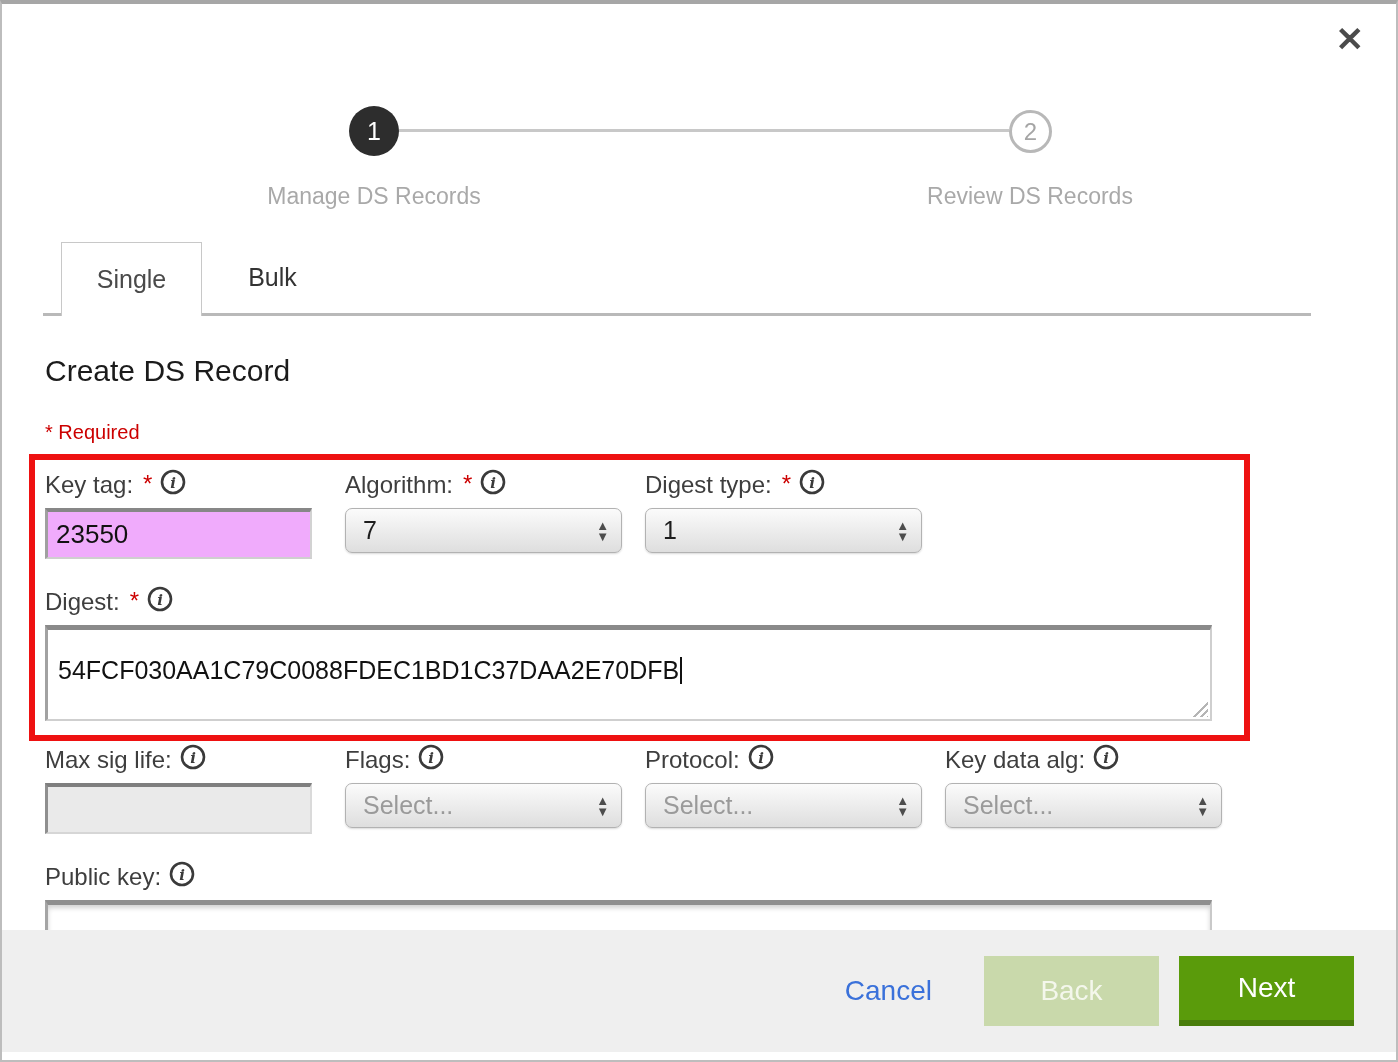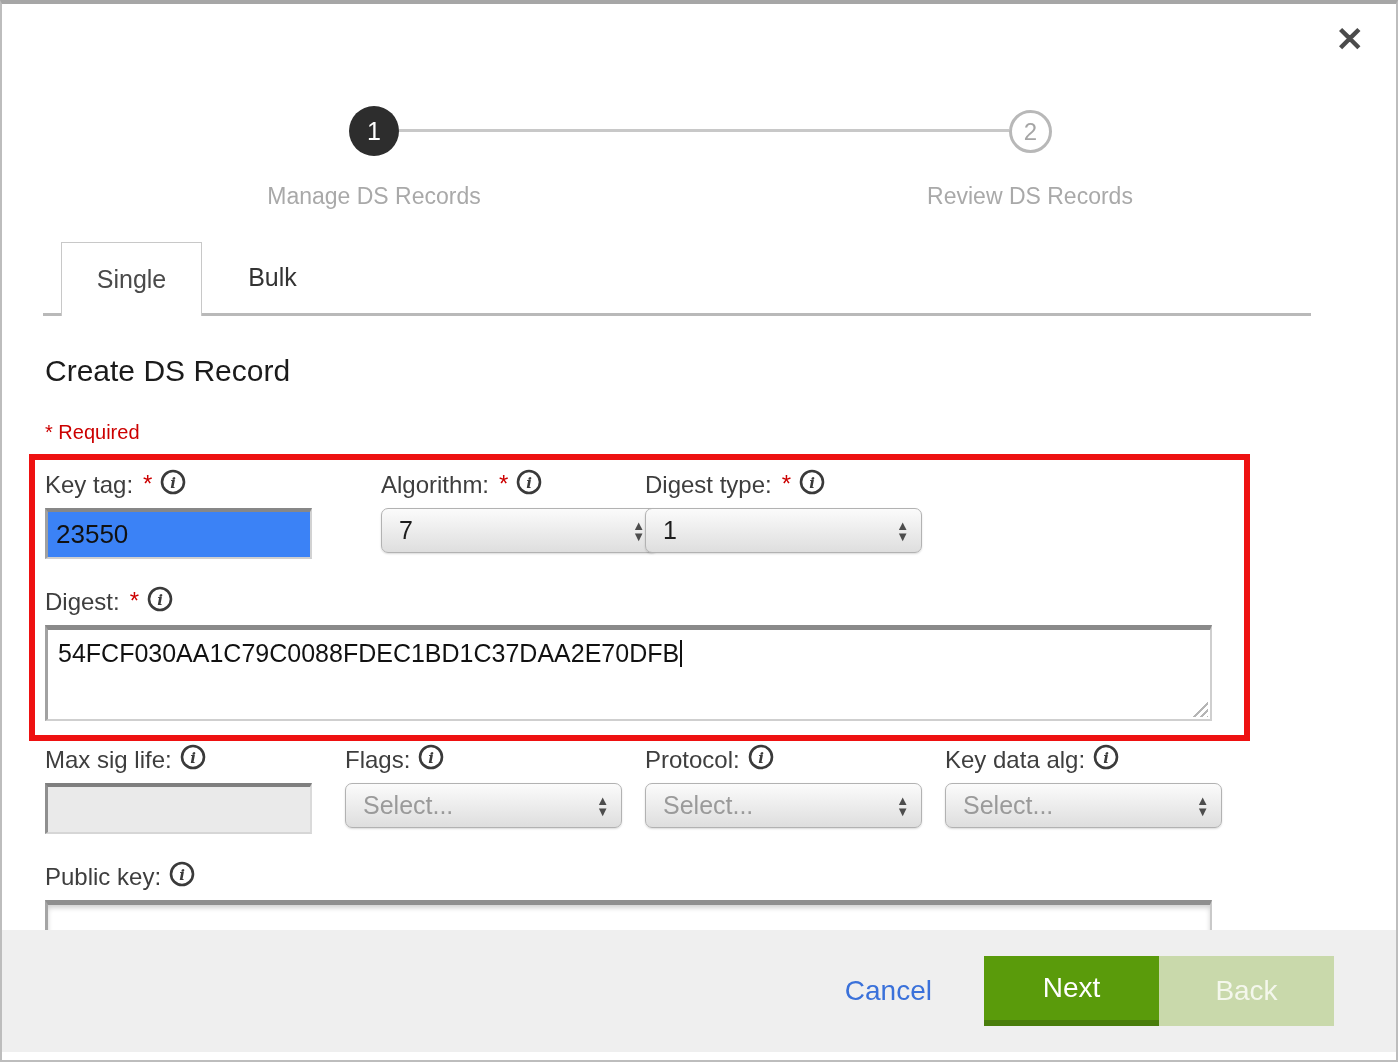--- a/index.html
+++ b/index.html
@@ -45,55 +45,55 @@
 
   
   .annotation-box {
     position:absolute; left:27px; top:450px; width:1221px; height:287px;
     border:6px solid #ee1111; pointer-events:none; z-index:10;
   }
 
   
   .fg { position:absolute; }
   .fg-keytag   { left:43px;  top:466px; }
-  .fg-alg      { left:343px; top:466px;margin-left:36px; }
+  .fg-alg      { left:343px; top:466px; }
   .fg-dtype    { left:643px; top:466px; }
   .fg-digest   { left:43px;  top:583px; }
   .fg-maxsig   { left:43px;  top:741px; }
   .fg-flags    { left:343px; top:741px; }
   .fg-protocol { left:643px; top:741px; }
   .fg-keyalg   { left:943px; top:741px; }
   .fg-pubkey   { left:43px;  top:858px; }
 
   .field-label { display:flex; align-items:center; gap:8px; height:30px; font-size:24px; color:#3e3e3e; margin-bottom:8px; white-space:nowrap; }
   .req { color:#cc0000; font-size:24px; margin-left:2px; position:relative; top:-1px; }
   .info { flex:0 0 auto; display:inline-block; }
 
   .text-input {
-    width:267px; height:51px; background:#3b82f6; color:#111;
+    width:267px; height:51px; background:#f0abfc; color:#111;
     border-style:solid; border-width:4px 2px 2px 3px;
     border-color:#878787 #d2d2d2 #cfcfcf #a0a0a0;
     font-size:26px; font-family:inherit; padding:0 8px; outline:none;
   }
   .text-input:disabled { background:#eaeaea; border-color:#7f7f7f #dadada #d6d6d6 #8f8f8f; }
 
   .select {
     width:277px; height:45px; border:1px solid #b2b2b2; border-radius:7px;
     background:linear-gradient(#fbfbfb,#dedede); box-shadow:0 1px 2px rgba(0,0,0,0.15);
     display:flex; align-items:center; padding:0 12px 0 17px; font-size:25px; color:#1d1d1d; cursor:pointer;
   }
   .select .val { flex:1; }
   .select.placeholder .val { color:#9a9a9a; }
   .arrows { display:flex; flex-direction:column; align-items:center; color:#4d4d4d; font-size:13px; line-height:11px; }
 
   .textarea {
     position:relative; width:1167px; height:96px; background:#fff; color:#111;
     border-style:solid; border-width:5px 2px 2px 3px;
     border-color:#8a8a8a #cfcfcf #cfcfcf #a2a2a2;
-    font-size:25px; padding:9px 10px; cursor:text;
+    font-size:25px; padding:26px 10px; cursor:text;
   }
   .caret { display:inline-block; width:2px; height:27px; background:#111; vertical-align:-5px; margin-left:1px; }
   .resize-handle {
     position:absolute; right:2px; bottom:2px; width:17px; height:17px;
     background:repeating-linear-gradient(135deg, transparent 0 3px, #b5b5b5 3px 5px);
     clip-path:polygon(100% 0, 100% 100%, 0 100%);
   }
 
   .pk-clip { width:1167px; height:42px; overflow:hidden; }
   .pk-textarea {
@@ -295,17 +295,17 @@
           </svg>
       </span>
     </div>
     <div class="pk-clip">
       <div class="pk-textarea"></div>
     </div>
   </div>
 
   <div class="footer">
     <span class="cancel-link">Cancel</span>
+    <div class="btn btn-back">Back</div>
     <div class="btn btn-next">Next</div>
-    <div class="btn btn-back">Back</div>
   </div>
 
 </div>
 
 </body></html>

